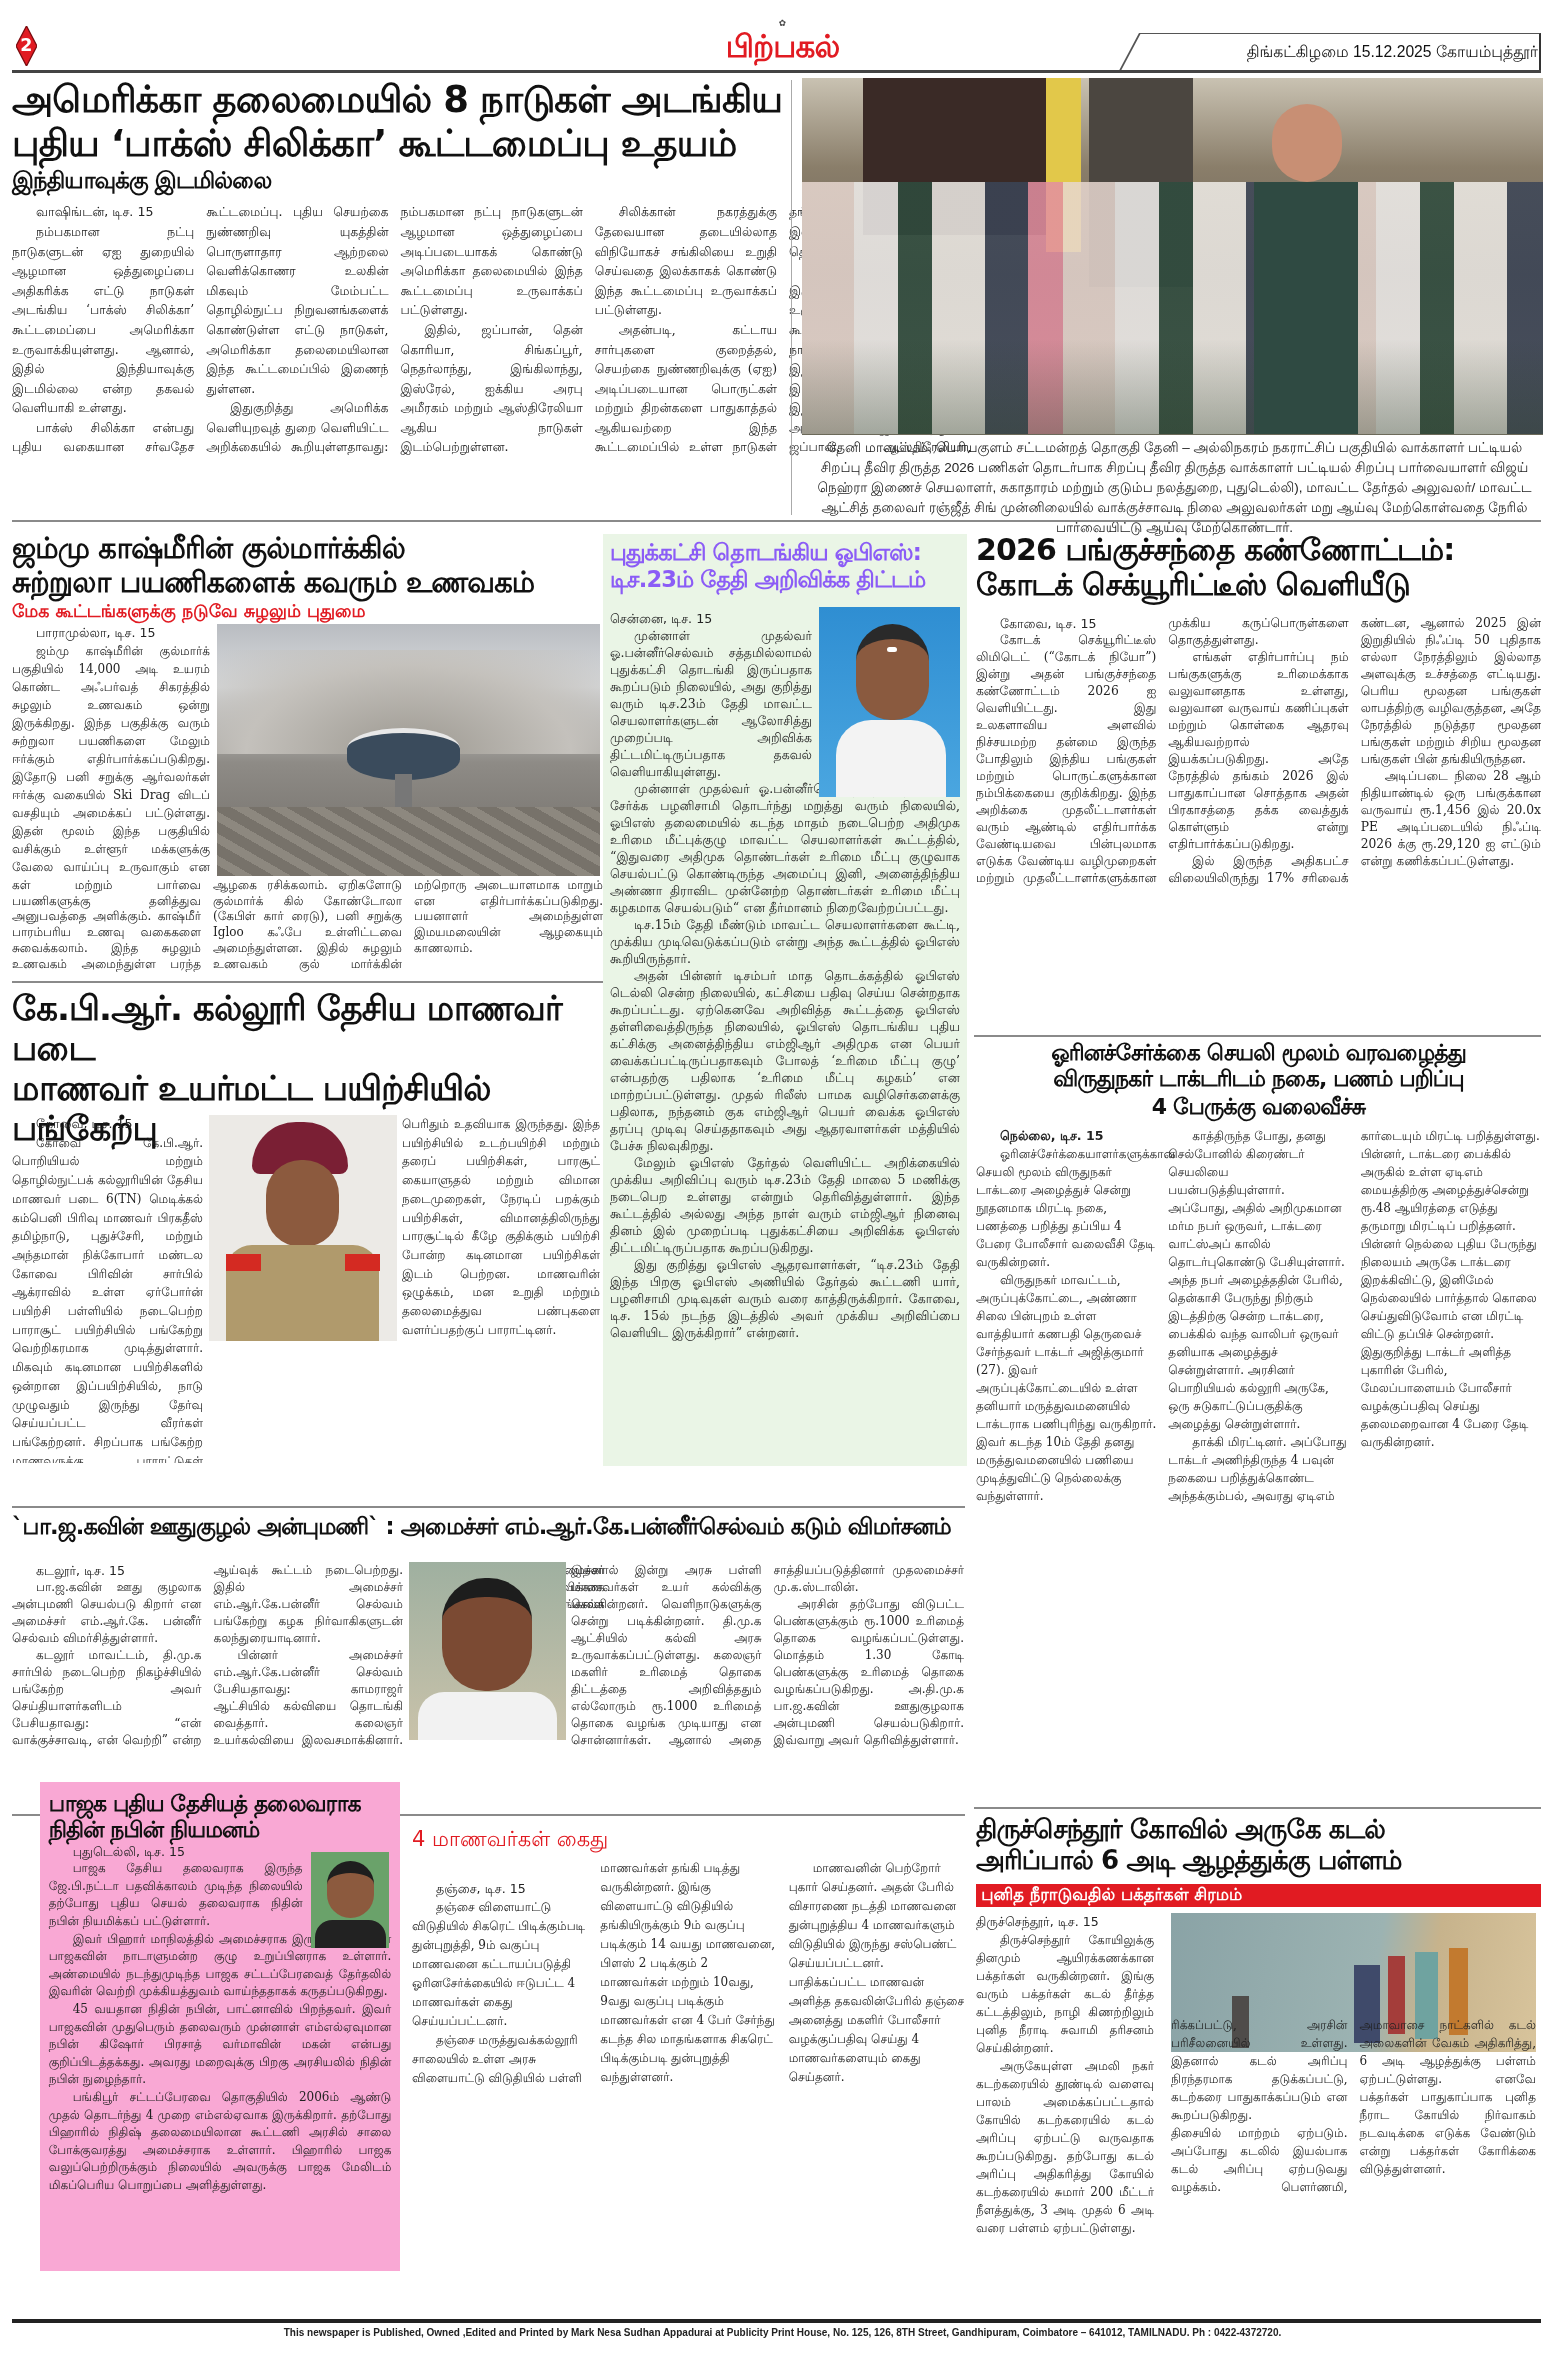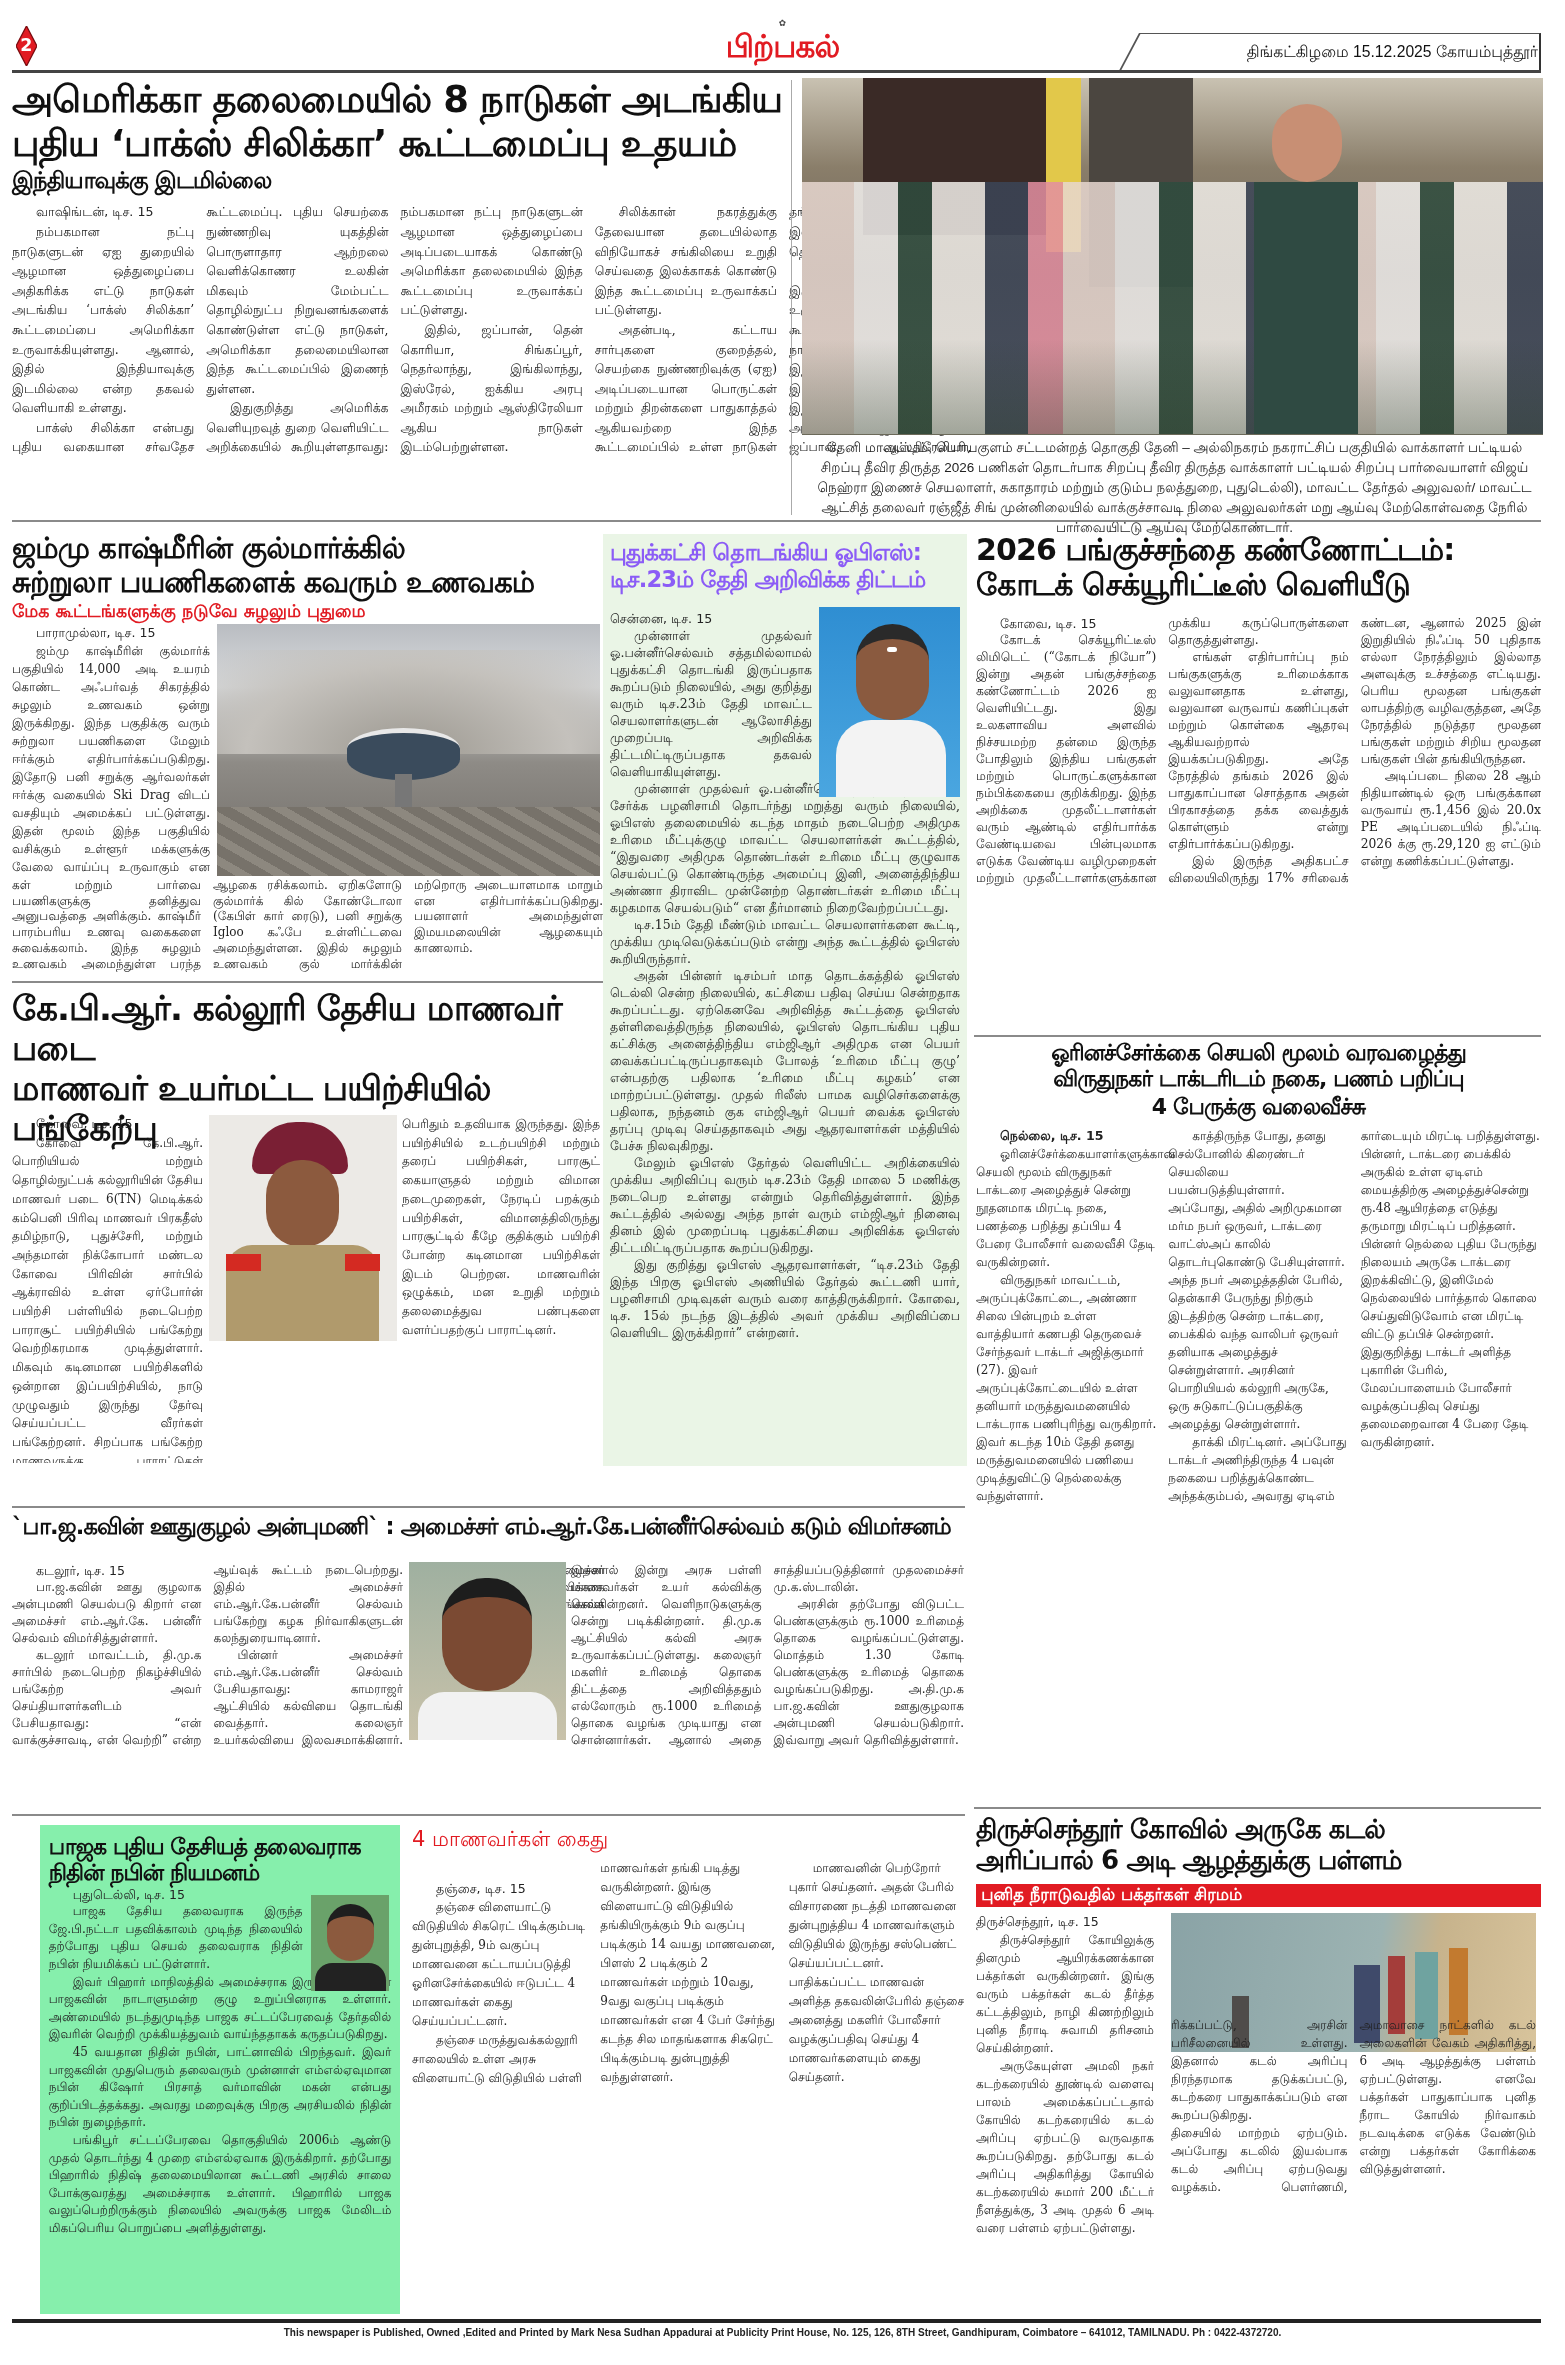--- a/index.html
+++ b/index.html
@@ -203,21 +203,21 @@
   <div class="abs" style="left:217px;top:43px;width:17.4px;height:78px;background:#a43d3a;"></div>
   <div class="abs" style="left:244px;top:39px;width:22.6px;height:87px;background:#6fa3a0;"></div>
   <div class="abs" style="left:278px;top:35px;width:19px;height:87px;background:#c27a2f;"></div>
   <div class="abs" style="left:61px;top:83px;width:17.4px;height:52px;background:#4f4c4a;"></div>
 </div>
 <div class="body abs cols2" style="left:1171px;top:1988px;width:365px;height:257px;font-size:12px;line-height:18px;margin-top:28px;">
   <p>ரிக்கப்பட்டு, அரசின் பரிசீலனையில் உள்ளது. இதனால் கடல் அரிப்பு நிரந்தரமாக தடுக்கப்பட்டு, கடற்கரை பாதுகாக்கப்படும் என கூறப்படுகிறது.</p>
   <p>திசையில் மாற்றம் ஏற்படும். அப்போது கடலில் இயல்பாக கடல் அரிப்பு ஏற்படுவது வழக்கம். பௌர்ணமி, அமாவாசை நாட்களில் கடல் அலைகளின் வேகம் அதிகரித்து, 6 அடி ஆழத்துக்கு பள்ளம் ஏற்பட்டுள்ளது. எனவே பக்தர்கள் பாதுகாப்பாக புனித நீராட கோயில் நிர்வாகம் நடவடிக்கை எடுக்க வேண்டும் என்று பக்தர்கள் கோரிக்கை விடுத்துள்ளனர்.</p>
 </div>
 
-<div class="abs" style="left:40px;top:1825px;width:360px;height:489px;background:#86efac;padding:8.7px 8.7px;">
+<div class="abs" style="left:40px;top:1782px;width:360px;height:489px;background:#f9a8d4;padding:8.7px 8.7px;">
   <div class="hl" style="font-size:22px;">
     <div>பாஜக புதிய தேசியத் தலைவராக</div>
     <div>நிதின் நபின் நியமனம்</div>
   </div>
   <div class="photo" style="left:271px;top:70px;width:78px;height:96px;background:#6aa26a;">
     <div class="abs" style="left:15.7px;top:8.7px;width:47px;height:57px;border-radius:23.5px;background:#8c5a3e;border-top:12px solid #1e1e1e;"></div>
     <div class="abs" style="left:3.5px;top:68px;width:71px;height:28px;background:#222;border-radius:17.4px 17.4px 0 0;"></div>
   </div>
   <div class="body" style="font-size:12px;line-height:17.6px;">
     <div class="dateline" style="padding-left:24px;font-weight:normal;">புதுடெல்லி, டிச. 15</div>

